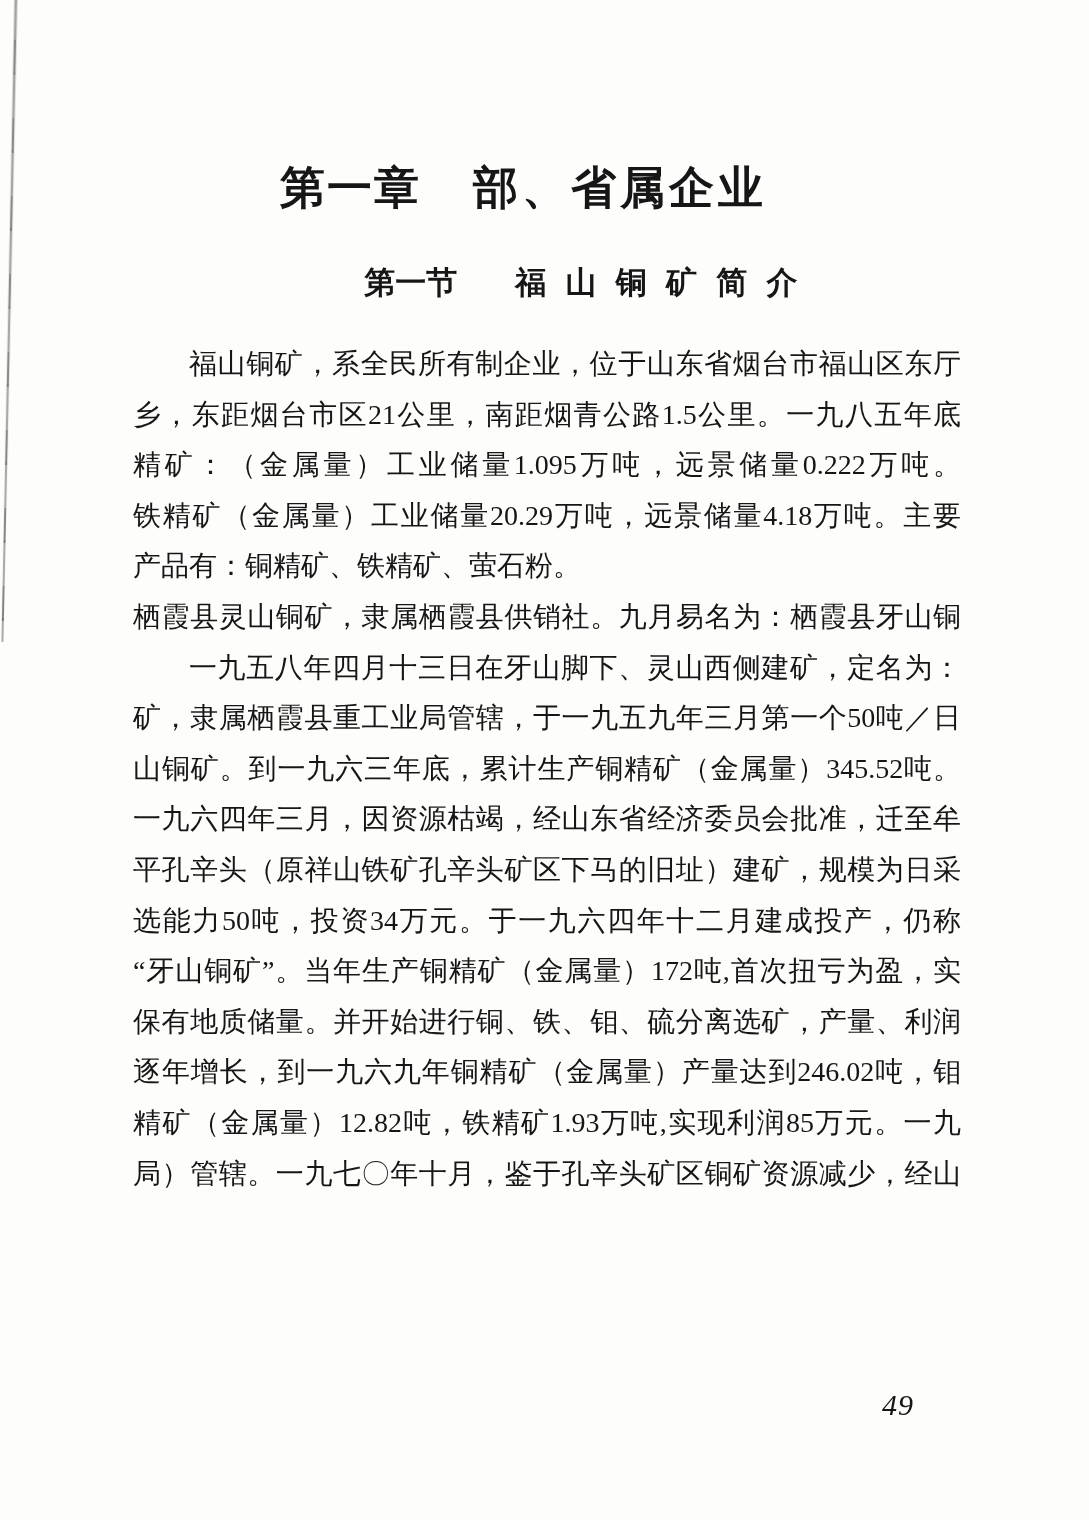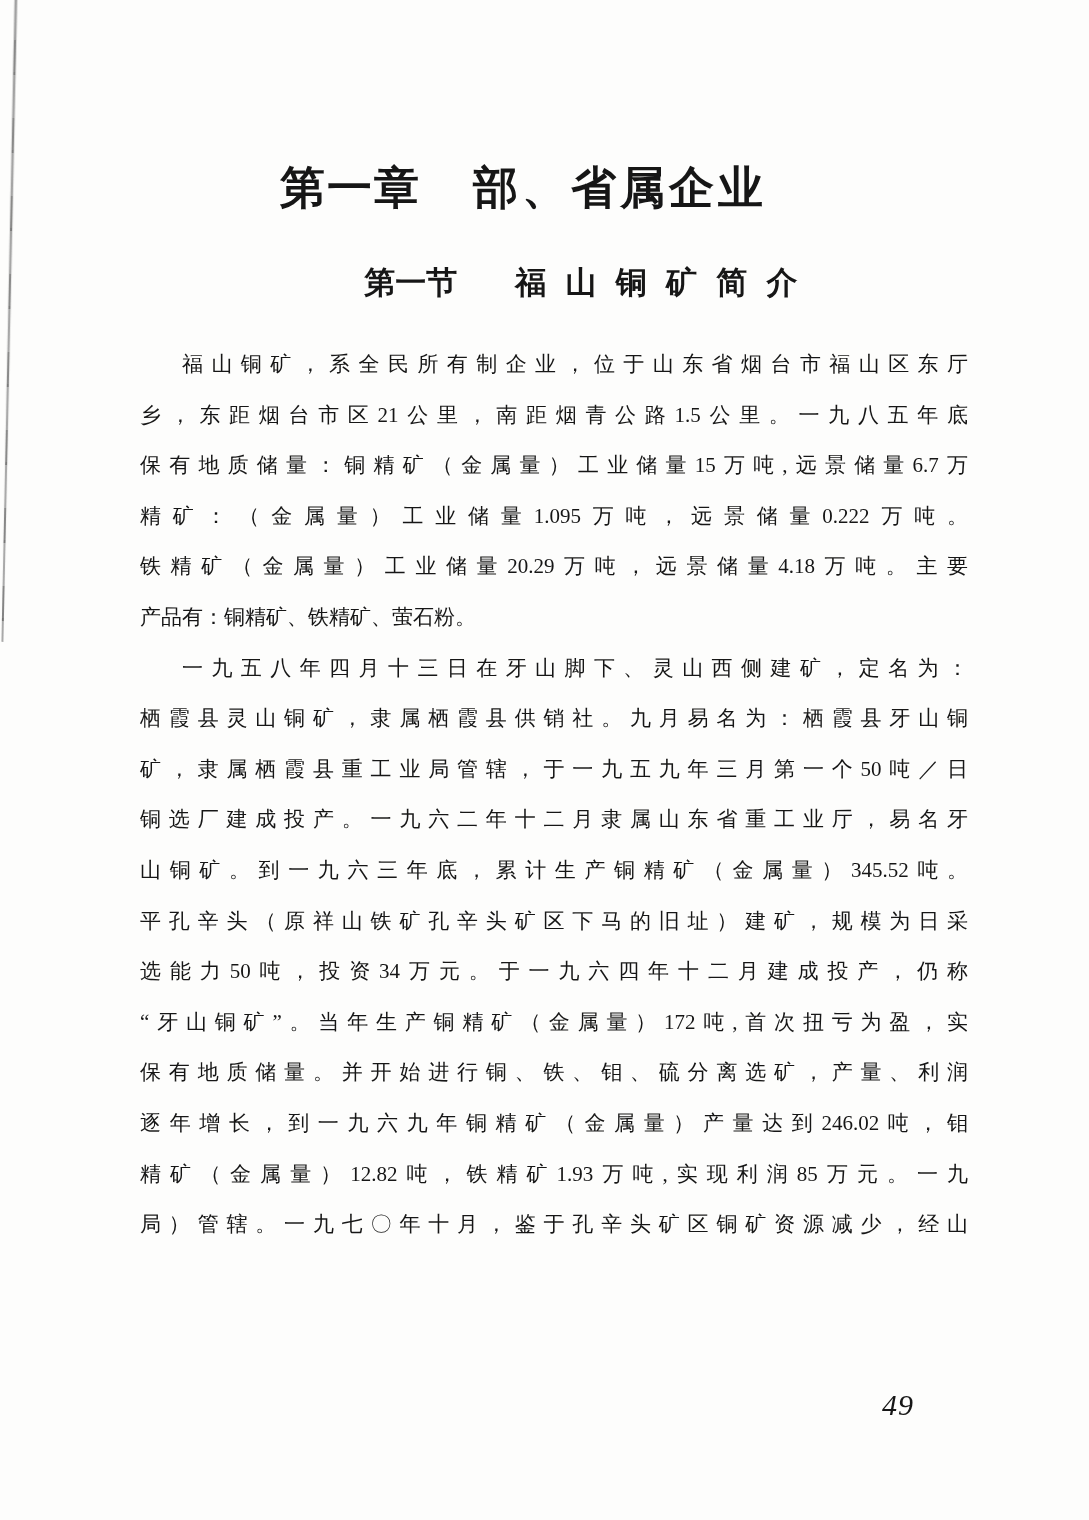--- a/index.html
+++ b/index.html
@@ -71,24 +71,24 @@
     font-weight: bold;
     font-family: "Liberation Sans", sans-serif;
     white-space: nowrap;
   }
   .section-heading .section-title {
     margin-left: 58px;
     letter-spacing: 0.62em;
   }
   .body-text {
     position: absolute;
-    left: 140px;
+    left: 133px;
     top: 339px;
     width: 828px;
-    font-size: 21px;
+    font-size: 28px;
     line-height: 50.6px;
     text-align: justify;
     text-justify: inter-character;
   }
   .body-text .line {
     height: 50.6px;
     white-space: nowrap;
   }
   .body-text .line.fill {
     white-space: normal;
@@ -116,29 +116,28 @@
   <span class="chapter-label">第一章</span><span class="chapter-name">部、省属企业</span>
 </div>
 
 <div class="section-heading">
   <span class="section-label">第一节</span><span class="section-title">福山铜矿简介</span>
 </div>
 
 <div class="body-text">
     <div class="line indent fill">福山铜矿，系全民所有制企业，位于山东省烟台市福山区东厅</div>
     <div class="line fill">乡，东距烟台市区21公里，南距烟青公路1.5公里。一九八五年底</div>
-    <div class="line fill">保有地质储量：铜精矿（金属量）工业储量15万吨,远景储量6.7万</div>
     <div class="line fill">精矿：（金属量）工业储量1.095万吨，远景储量0.222万吨。</div>
     <div class="line fill">铁精矿（金属量）工业储量20.29万吨，远景储量4.18万吨。主要</div>
     <div class="line">产品有：铜精矿、铁精矿、萤石粉。</div>
+    <div class="line fill">栖霞县灵山铜矿，隶属栖霞县供销社。九月易名为：栖霞县牙山铜</div>
     <div class="line indent fill">一九五八年四月十三日在牙山脚下、灵山西侧建矿，定名为：</div>
-    <div class="line fill">栖霞县灵山铜矿，隶属栖霞县供销社。九月易名为：栖霞县牙山铜</div>
     <div class="line fill">矿，隶属栖霞县重工业局管辖，于一九五九年三月第一个50吨／日</div>
-    <div class="line fill">铜选厂建成投产。一九六二年十二月隶属山东省重工业厅，易名牙</div>
     <div class="line fill">山铜矿。到一九六三年底，累计生产铜精矿（金属量）345.52吨。</div>
+    <div class="line fill">一九六四年三月，因资源枯竭，经山东省经济委员会批准，迁至牟</div>
     <div class="line fill">平孔辛头（原祥山铁矿孔辛头矿区下马的旧址）建矿，规模为日采</div>
     <div class="line fill">选能力50吨，投资34万元。于一九六四年十二月建成投产，仍称</div>
     <div class="line fill">“牙山铜矿”。当年生产铜精矿（金属量）172吨,首次扭亏为盈，实</div>
     <div class="line fill">保有地质储量。并开始进行铜、铁、钼、硫分离选矿，产量、利润</div>
     <div class="line fill">逐年增长，到一九六九年铜精矿（金属量）产量达到246.02吨，钼</div>
     <div class="line fill">精矿（金属量）12.82吨，铁精矿1.93万吨,实现利润85万元。一九</div>
     <div class="line fill">局）管辖。一九七〇年十月，鉴于孔辛头矿区铜矿资源减少，经山</div>
   </div>
 
 <div class="page-number">49</div>

